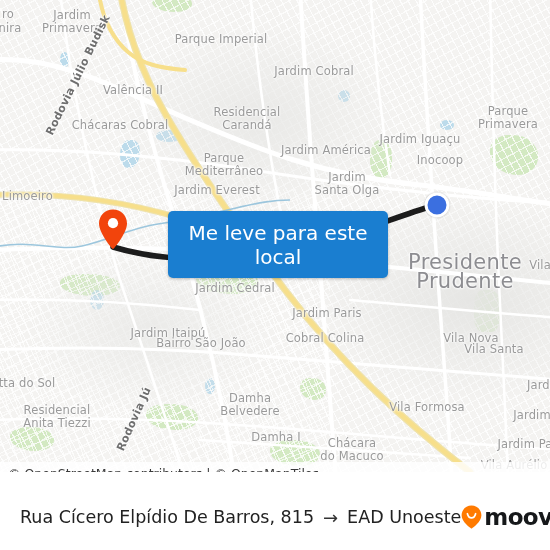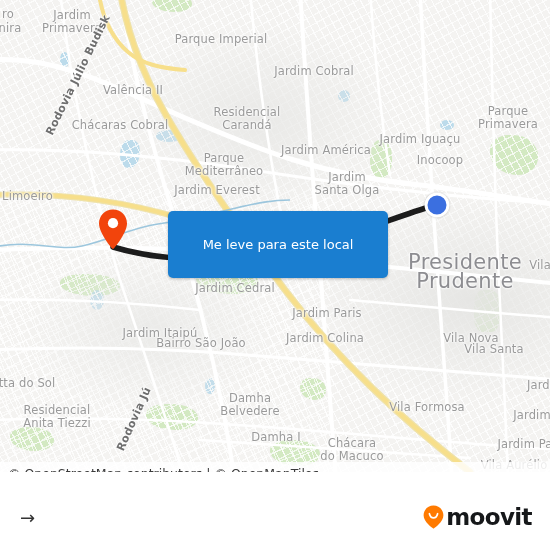--- a/index.html
+++ b/index.html
@@ -91,21 +91,21 @@
     box-shadow: 0 0 2px rgba(0,0,0,.25);
   }
 
   
   #cta {
     position: absolute; left: 168px; top: 211px;
     width: 220px; height: 67px;
     background: #1a7ed0;
     border-radius: 5px;
     color: #fff;
-    font-size: 13px;
+    font-size: 20px;
     line-height: 24px;
     font-family: "DejaVu Sans", sans-serif;
     display: flex; align-items: center; justify-content: center;
     text-align: center;
     cursor: pointer;
     box-shadow: 0 1px 3px rgba(0,0,0,.25);
     padding: 0 14px;
   }
 
   
@@ -233,22 +233,22 @@
         <div class="lbl" style="left: 347px; top: 184px;">Jardim
 Santa Olga</div>
         <div class="lbl" style="left: 217px; top: 190px;">Jardim Everest</div>
         <div class="lbl" style="left: 22px; top: 196px;">o Limoeiro</div>
         <div class="lbl city" style="left: 465px; top: 272px;">Presidente
 Prudente</div>
         <div class="lbl" style="left: 540px; top: 265px;">Vila</div>
         <div class="lbl" style="left: 235px; top: 288px;">Jardim Cedral</div>
         <div class="lbl" style="left: 327px; top: 313px;">Jardim Paris</div>
         <div class="lbl" style="left: 471px; top: 338px;">Vila Nova</div>
-        <div class="lbl" style="left: 160px; top: 333px;">Jardim Itaipú</div>
-        <div class="lbl" style="left: 325px; top: 338px;">Jardim Colina</div>
+        <div class="lbl" style="left: 168px; top: 333px;">Jardim Itaipú</div>
+        <div class="lbl" style="left: 325px; top: 338px;">Cobral Colina</div>
         <div class="lbl" style="left: 201px; top: 343px;">Bairro São João</div>
         <div class="lbl" style="left: 494px; top: 349px;">Vila Santa</div>
         <div class="lbl" style="left: 27px; top: 383px;">tta do Sol</div>
         <div class="lbl" style="left: 540px; top: 385px;">Jardi</div>
         <div class="lbl" style="left: 250px; top: 405px;">Damha
 Belvedere</div>
         <div class="lbl" style="left: 57px; top: 417px;">Residencial
 Anita Tiezzi</div>
         <div class="lbl" style="left: 532px; top: 415px;">Jardim</div>
         <div class="lbl road" style="left: 134px; top: 419px; transform: translate(-50%, -50%) rotate(-66deg);">Rodovia Jú</div>
@@ -277,21 +277,23 @@
 
     <div id="attribution">
       <span>© OpenStreetMap contributors</span>
       <span class="sep">|</span>
       <span>© OpenMapTiles</span>
     </div>
   </div>
 
   <div id="footer">
     <div id="footer-route">
+      <span>Rua Cícero Elpídio De Barros, 815</span>
       <span class="arrow">→</span>
+      <span>EAD Unoeste</span>
     </div>
     <div id="brand">
       <svg width="21" height="24" viewBox="0 0 21 24">
         <path d="M10.5 0.6C4.9 0.6 0.6 4.9 0.6 10.3c0 6.6 8.7 12.6 9.3 13a1 1 0 0 0 1.2 0c0.6-0.4 9.3-6.4 9.3-13C20.4 4.9 16.1 0.6 10.5 0.6z" fill="#ff7a00"></path>
         <path d="M6.4 8.7c0 0 1.1 4.2 4.1 4.2s4.1-4.2 4.1-4.2" fill="none" stroke="#ffffff" stroke-width="1.7" stroke-linecap="round"></path>
       </svg>
       <span class="wordmark">moovit</span>
     </div>
   </div>
 

